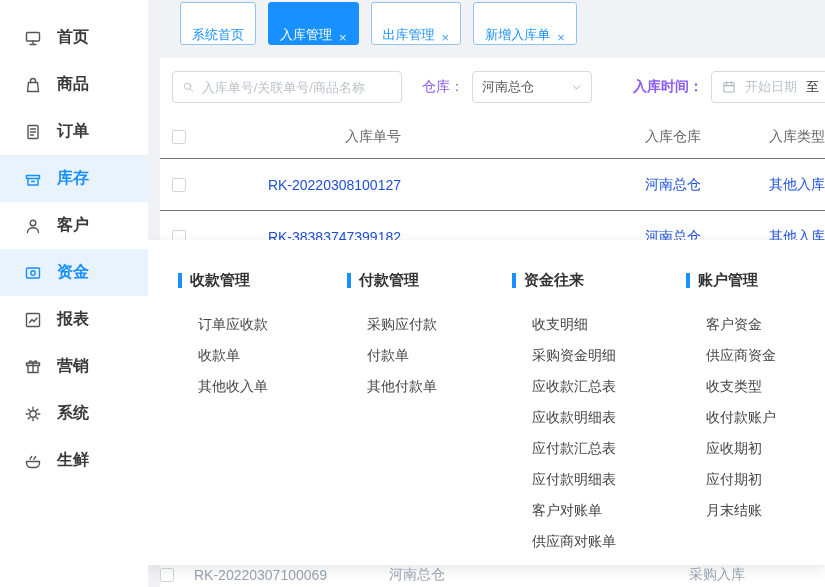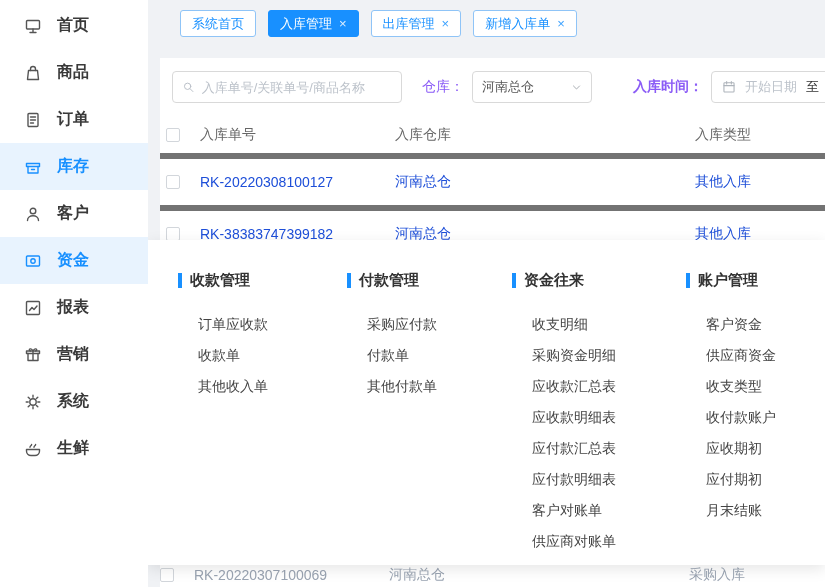--- a/index.html
+++ b/index.html
@@ -9,49 +9,49 @@
     background:#f0f2f5;
     position:relative;
     overflow:hidden;
     color:#333;
   }
   svg { display:block; }
   .icn { width:18px; height:18px; stroke:currentColor; fill:none; stroke-width:1.4; stroke-linecap:round; stroke-linejoin:round; }
   .icn-sm { width:14px; height:14px; stroke:currentColor; fill:none; stroke-width:1.4; stroke-linecap:round; stroke-linejoin:round; }
 
   
-  .sidebar { position:absolute; left:0; top:0; width:148px; height:587px; background:#fff; z-index:6; padding-top:2px; }
+  .sidebar { position:absolute; left:0; top:0; width:148px; height:587px; background:#fff; z-index:6; padding-top:14px; }
   .side-item { display:flex; align-items:center; height:47px; padding-left:24px; gap:15px; font-size:16px; font-weight:600; color:#3a3a3a; cursor:pointer; }
   .side-item .icn { color:#555; }
   .side-item.active { background:#e8f3fe; color:#1890ff; }
   .side-item.active .icn { color:#1890ff; }
 
   
   .tabbar { position:absolute; left:148px; top:0; right:0; height:47px; display:flex; align-items:center; gap:12px; padding-left:32px; z-index:2; }
-  .tab { height:27px; display:flex; align-items:center; gap:7px; padding:0 11px; border:1px solid #8fc4f7; background:#fff; color:#1890ff; font-size:13px; border-radius:3px; cursor:pointer; white-space:nowrap; }
+  .tab { height:43px; display:flex; align-items:flex-end; gap:7px; padding:0 11px; border:1px solid #8fc4f7; background:#fff; color:#1890ff; font-size:13px; border-radius:3px; cursor:pointer; white-space:nowrap; }
   .tab.active { background:#1890ff; border-color:#1890ff; color:#fff; }
   .tab .close { font-size:13px; line-height:1; opacity:.85; }
 
   
   .card { position:absolute; left:160px; top:58px; right:0; bottom:0; background:#fff; z-index:1; overflow:hidden; }
 
   .filters { display:flex; align-items:center; padding:13px 0 13px 12px; overflow:hidden; white-space:nowrap; }
   .search-box { width:230px; height:32px; border:1px solid #d9d9d9; border-radius:4px; background:#fff; display:flex; align-items:center; padding:0 9px; gap:7px; color:#b9bfc7; flex:0 0 auto; }
   .search-box input { border:none; outline:none; width:100%; font-size:13px; font-family:inherit; color:#333; }
   .search-box input::placeholder { color:#bcc2ca; }
   .flt-label { font-size:14px; color:#8b5cf6; margin-left:20px; flex:0 0 auto; }
   .select-box { width:120px; height:32px; border:1px solid #d9d9d9; border-radius:4px; display:flex; align-items:center; justify-content:space-between; padding:0 9px; font-size:13px; color:#555; margin-left:8px; flex:0 0 auto; cursor:pointer; }
   .select-box .icn-sm { width:11px; height:11px; color:#9aa0a6; }
   .flt-label.strong { margin-left:41px; font-weight:700; }
   .date-box { height:32px; border:1px solid #d9d9d9; border-radius:4px; display:flex; align-items:center; gap:9px; padding:0 10px; margin-left:8px; font-size:13px; flex:0 0 auto; min-width:215px; color:#bcc2ca; }
   .date-box .icn-sm { color:#aeb4bb; }
   .date-sep { color:#333; }
 
   
-  .trow { display:grid; grid-template-columns:34px 195px 300px 1fr; align-items:center; padding-left:6px; border-bottom:6px solid #737373; }
+  .trow { display:grid; grid-template-columns:34px 195px 300px 1fr; align-items:center; padding-left:12px; border-bottom:1px solid #737373;text-align:right; }
   .trow.head { height:43px; color:#666; font-size:14px; }
   .trow.body { height:52px; font-size:14px; color:#1d4ed8; }
   .cbx { width:14px; height:14px; border:1px solid #d2d6db; border-radius:2px; background:#fff; display:inline-block; cursor:pointer; }
   .row-partial { position:absolute; left:0; right:0; bottom:0; height:24px; display:grid; grid-template-columns:34px 195px 300px 1fr; align-items:center; font-size:14px; color:#9aa4b2; background:#fff; }
 
   
   .mega { position:absolute; left:148px; top:240px; right:0; height:325px; background:#fff; z-index:5; box-shadow:0 4px 14px rgba(0,0,0,.10); display:flex; padding:30px 9px 0 30px; }
   .mcol { flex:0 0 auto; }
   .mcol.c1 { width:169px; } .mcol.c2 { width:165px; } .mcol.c3 { width:174px; } .mcol.c4 { width:160px; }
   .mtitle { display:flex; align-items:center; gap:8px; font-size:15px; font-weight:700; color:#333; height:21px; margin-bottom:18px; }

